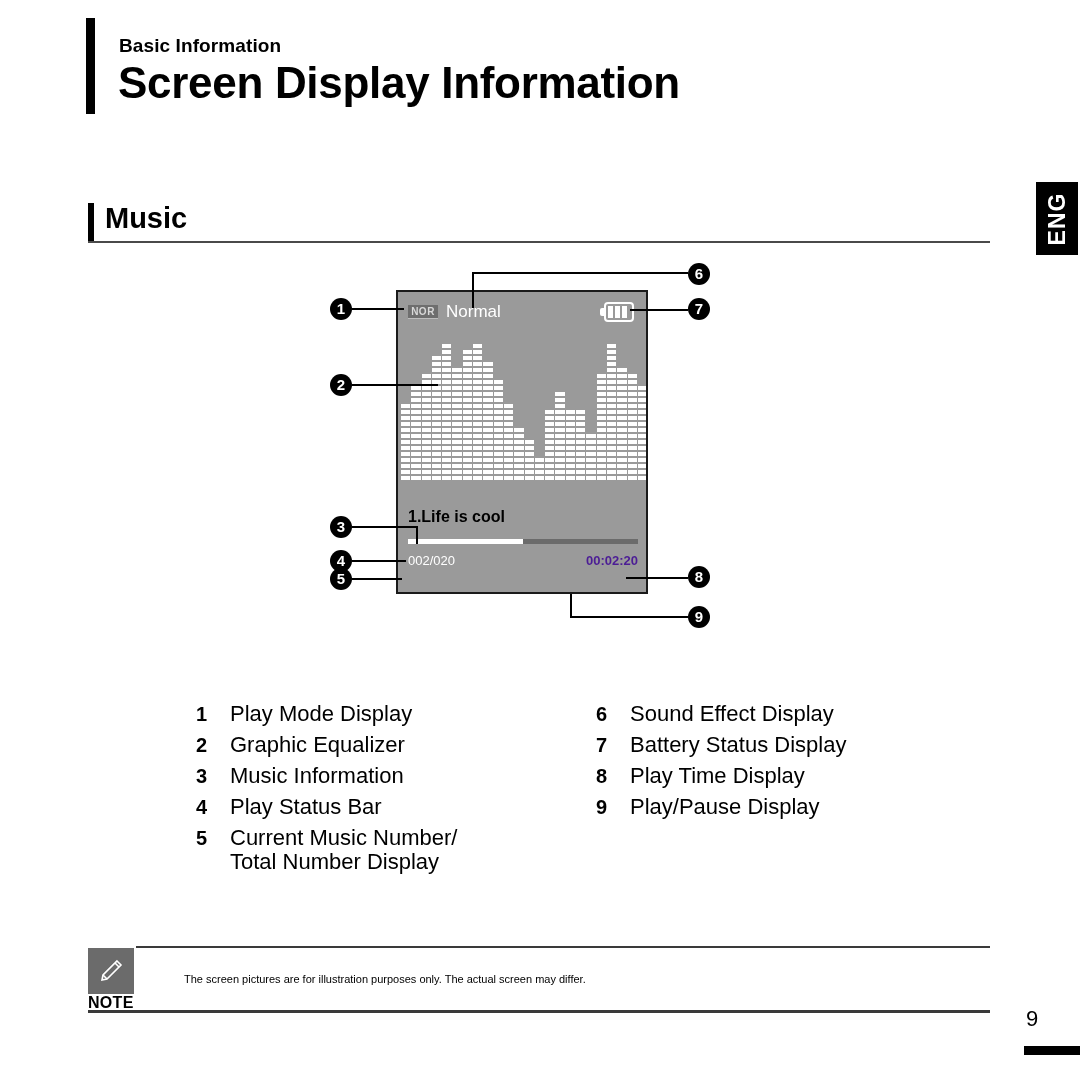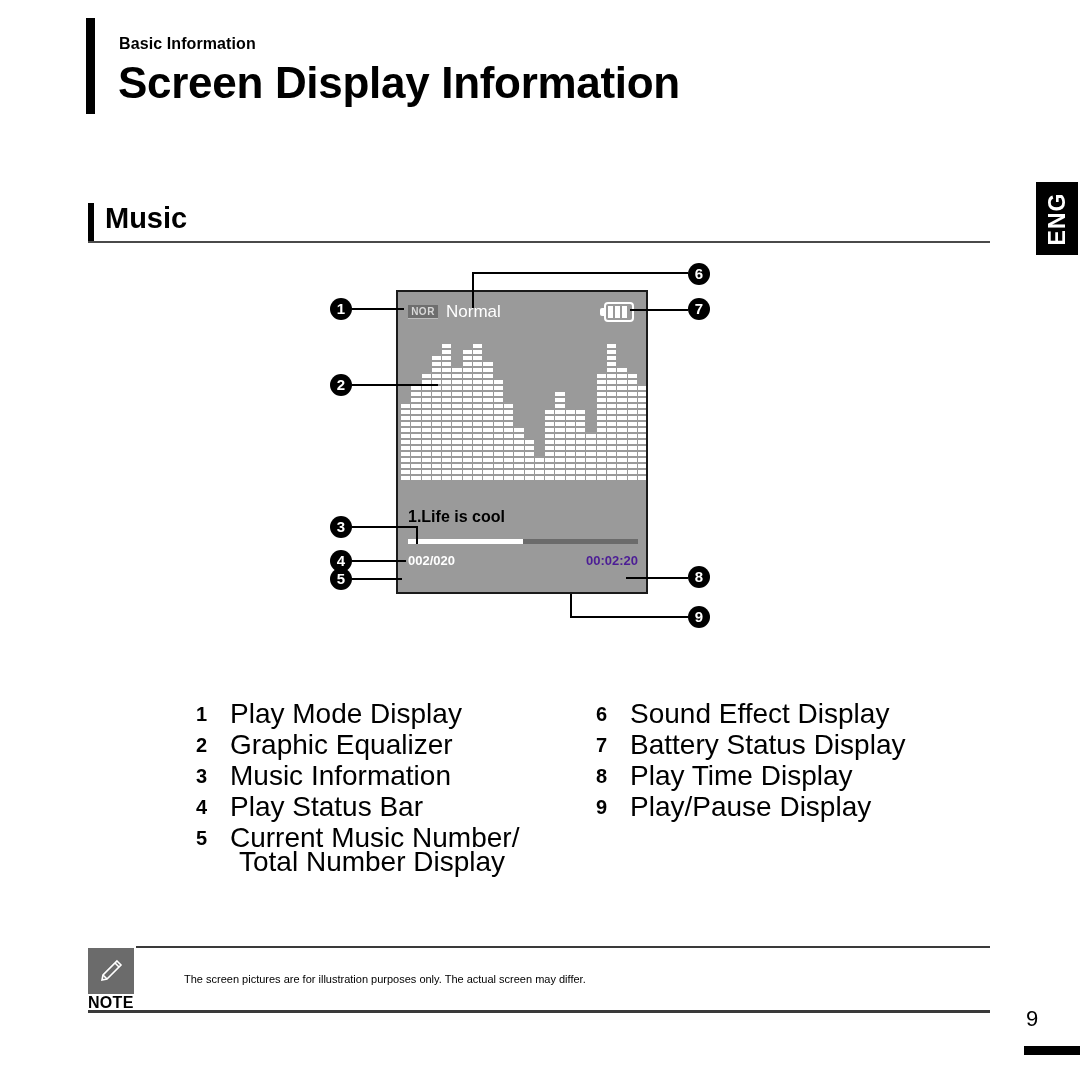--- a/index.html
+++ b/index.html
@@ -29,21 +29,21 @@
     left: 0;
     top: 0;
     width: 9px;
     height: 96px;
     background: #000000;
   }
   .eyebrow {
     position: absolute;
     left: 33px;
     top: 18px;
-    font-size: 16px;
+    font-size: 19px;
     font-weight: bold;
     letter-spacing: 0.1px;
     line-height: 1;
     white-space: nowrap;
   }
   .page-title {
     position: absolute;
     left: 32px;
     top: 41px;
     font-size: 44px;
@@ -243,21 +243,21 @@
     left: 10px;
     bottom: 22px;
     width: 230px;
     height: 18px;
   }
   .track-num {
     position: absolute;
     left: 0;
     top: 0;
     font-size: 13px;
-    font-weight: bold;
+    font-weight: normal;
     color: #ffffff;
     line-height: 18px;
     white-space: nowrap;
   }
   .play-time {
     position: absolute;
     right: 0;
     top: 0;
     font-size: 13px;
     font-weight: bold;
@@ -306,24 +306,24 @@
   }
   .legend-num {
     width: 34px;
     flex: 0 0 34px;
     font-size: 20px;
     font-weight: bold;
     text-align: left;
     line-height: 24px;
   }
   .legend-text {
-    font-size: 28px;
+    font-size: 22px;
     line-height: 24px;
   }
-  .legend-text .l2 { display: block; margin-left: 9px; }
+  .legend-text .l2 { display: block; }
 
   
   .note-wrap {
     position: absolute;
     left: 88px;
     top: 946px;
     width: 902px;
     height: 66px;
   }
   .note-rule-top {

